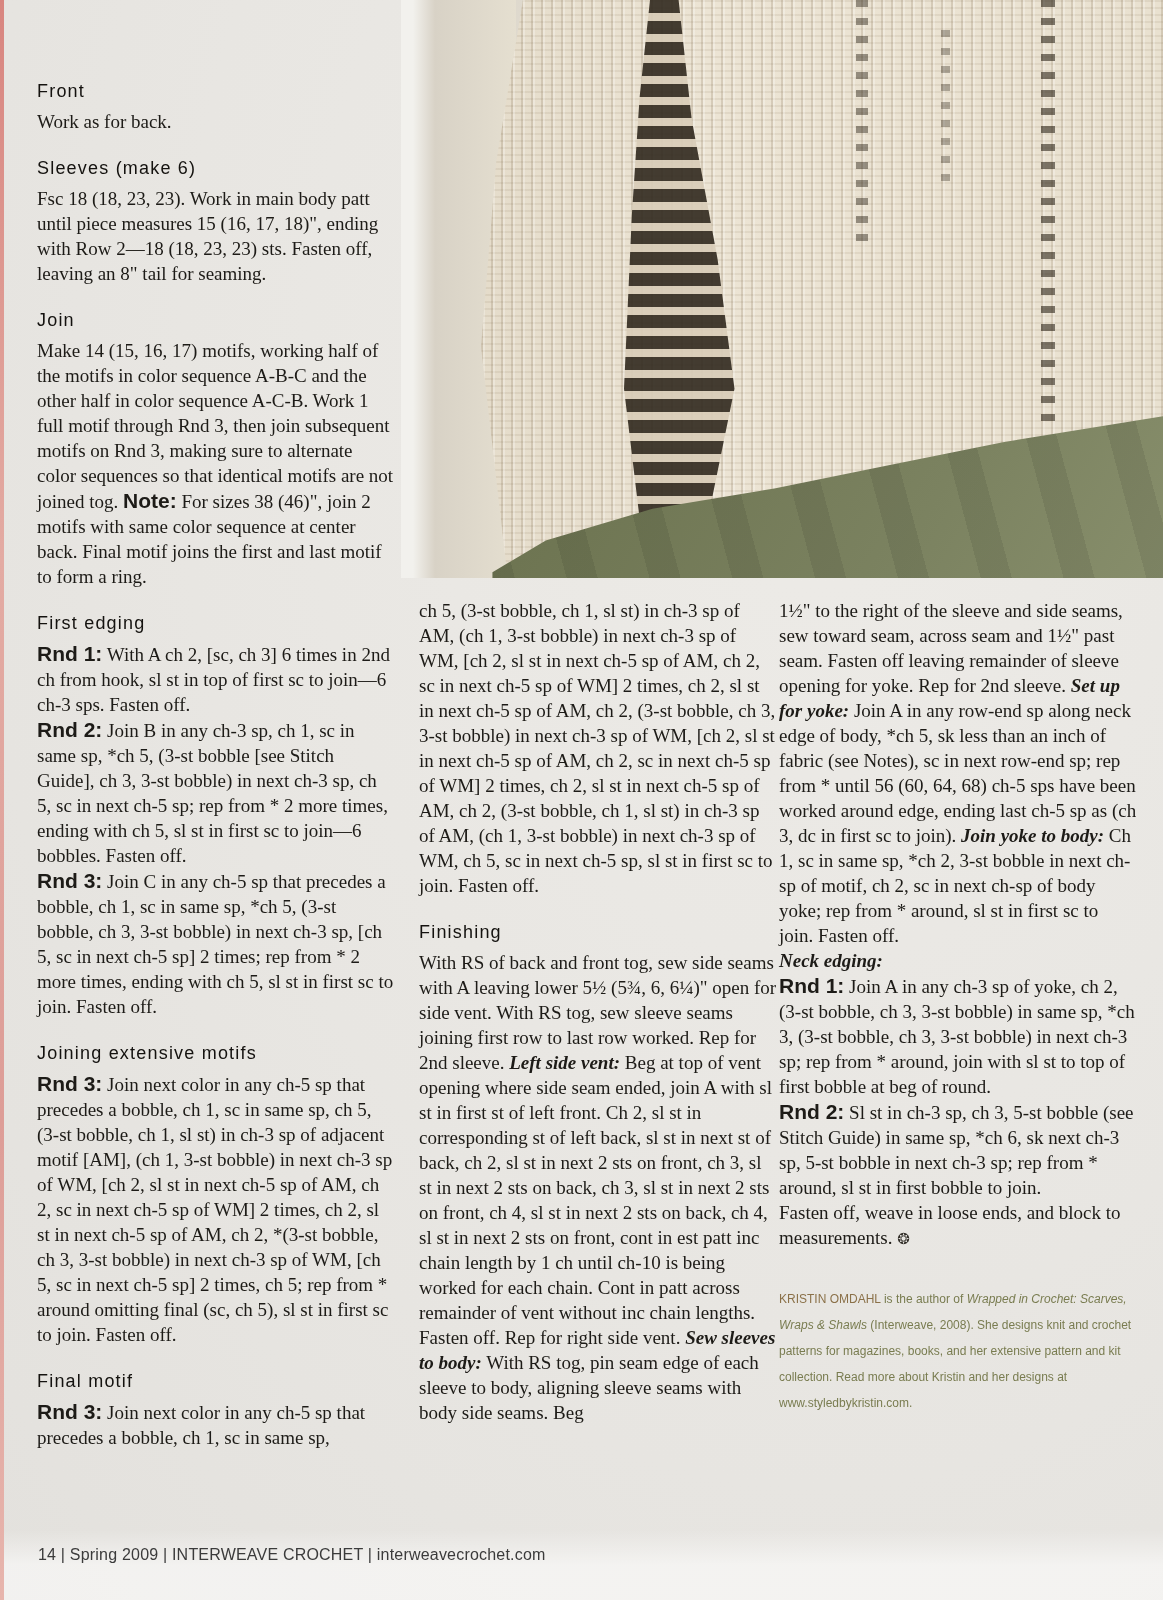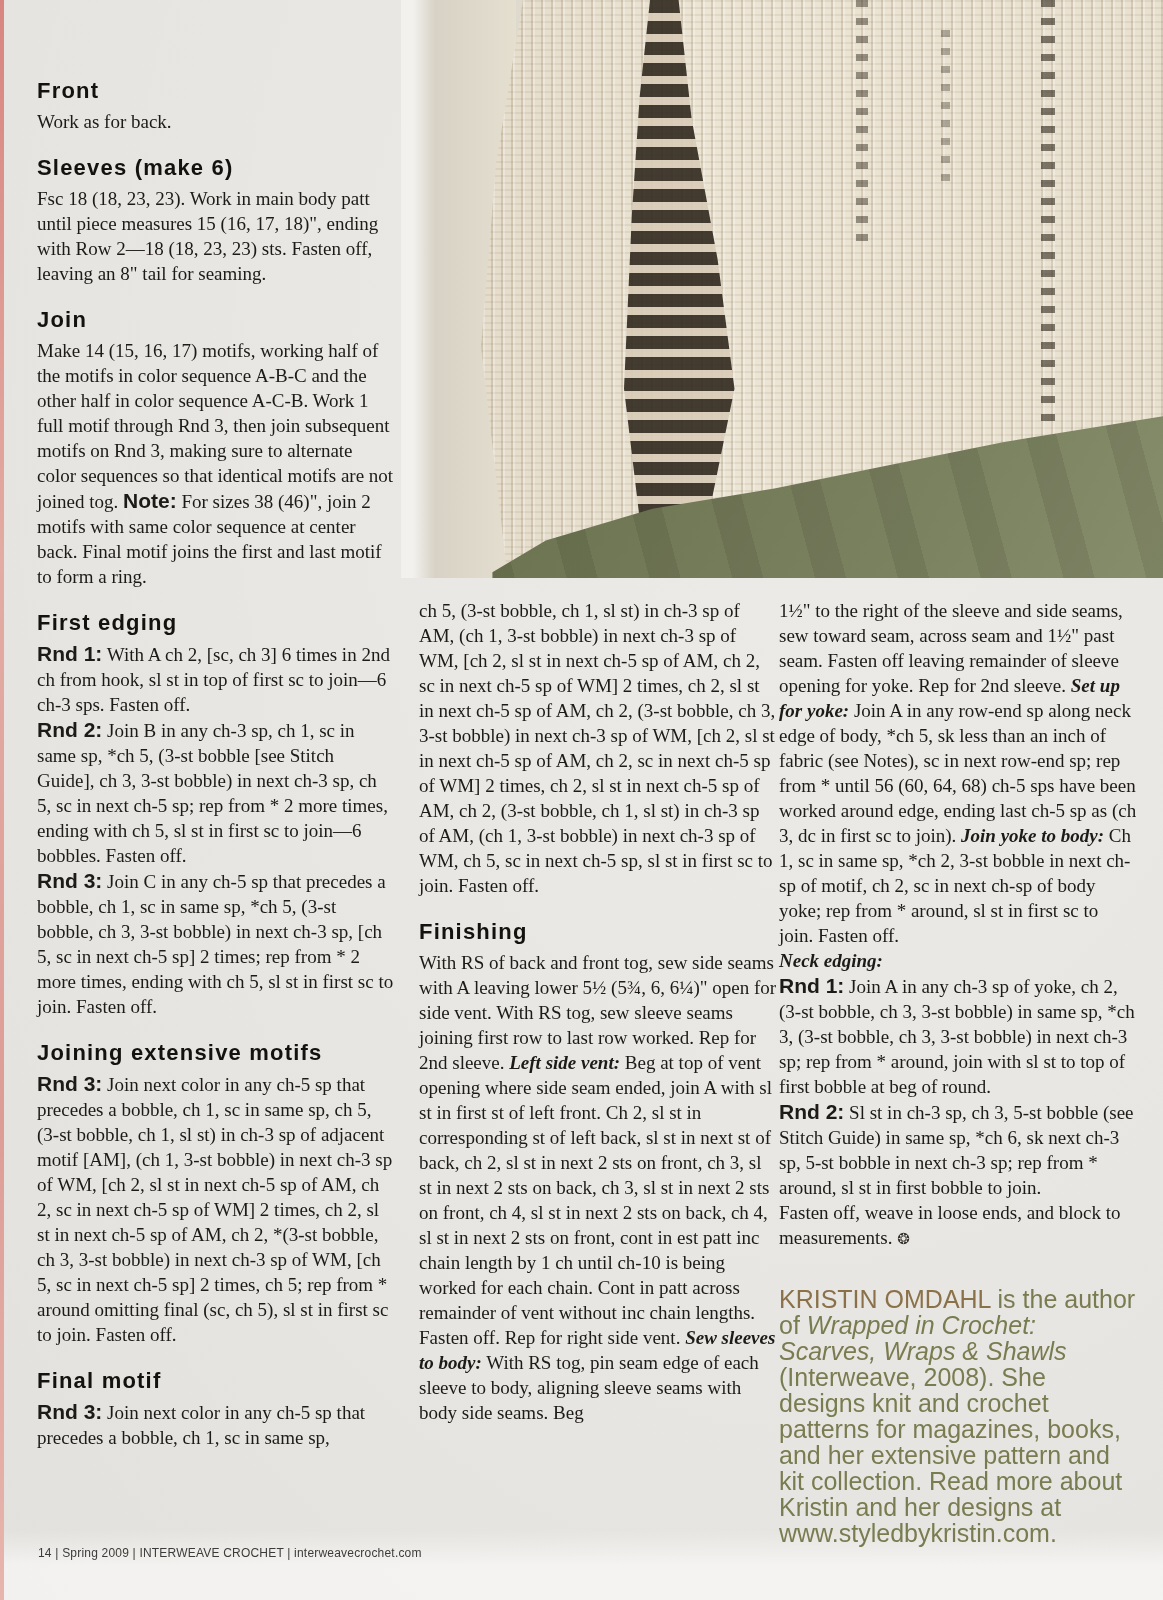--- a/index.html
+++ b/index.html
@@ -41,39 +41,39 @@
       linear-gradient(120deg,#5f6747,#6e7552 40%,#7b8260 75%,#878e6b);
     clip-path:polygon(12% 99%, 19% 93.5%, 33% 88%, 49% 84.5%, 64% 80.5%, 79% 76.5%, 100% 72%, 100% 100%, 12% 100%);
     filter:drop-shadow(0 -4px 6px rgba(60,55,40,0.45));}
 
   
   .col{position:absolute;width:358px;font-size:19px;line-height:25px;}
   .col-left{left:37px;top:78px;}
   .col-mid{left:419px;top:598px;}
   .col-right{left:779px;top:598px;}
   .col p{margin:0;}
-  h2{font-family:"Liberation Sans","DejaVu Sans",sans-serif;font-weight:bold;
-     font-size:22px;line-height:26px;letter-spacing:1.2px;color:#14120f;
+  h2{font-family:"Liberation Sans","DejaVu Sans",sans-serif;font-weight:normal;
+     font-size:18px;line-height:26px;letter-spacing:1.2px;color:#14120f;
      margin:21px 0 5px 0;}
   h2.first{margin-top:0;}
   .run-lbl{font-family:"Liberation Sans","DejaVu Sans",sans-serif;font-weight:bold;font-size:21px;}
   .run-bi{font-weight:bold;font-style:italic;}
   .run-it{font-style:italic;}
   .run-bio-name{color:#8b7149;}
   .neck-head{font-weight:bold;font-style:italic;}
   .end-mark{font-size:15px;color:#2e2b25;}
 
   
   .bio{margin-top:34px !important;font-family:"Liberation Sans","DejaVu Sans",sans-serif;
-       font-size:25px;line-height:26px;color:#797c50;}
+       font-size:12px;line-height:26px;color:#797c50;}
 
   
   .footer{position:absolute;left:38px;top:1546px;
     font-family:"Liberation Sans","DejaVu Sans",sans-serif;
-    font-size:12px;color:#3b3b3b;letter-spacing:.2px;}
+    font-size:16px;color:#3b3b3b;letter-spacing:.2px;}
 </style>
 </head>
 <body>
 
 <div class="page">
   <div class="edge-strip"></div>
 
   <div class="photo">
     <div class="ph-wall"></div>
     <div class="ph-fabric">

